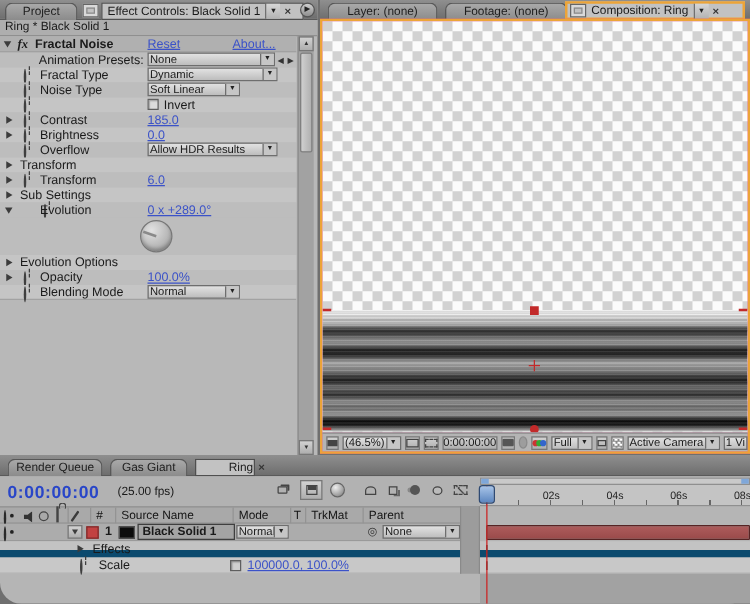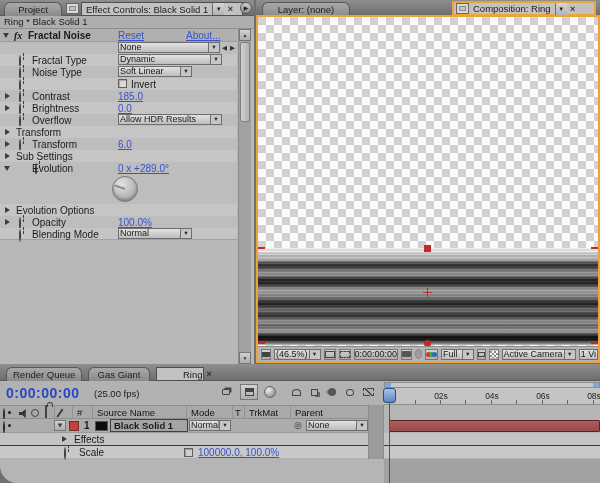--- a/index.html
+++ b/index.html
@@ -92,20 +92,21 @@
 
   <div class="erow" style="top:29px;height:13px;background:#b0b0b0;border-bottom:1px solid #9c9c9c;">
     <span class="tri-d abs" style="left:3px;top:4px;"></span>
     <span class="fxb abs" style="left:14px;top:1px;">fx</span>
     <b class="abs" style="left:28px;top:1px;">Fractal Noise</b>
     <span class="link abs" style="left:118px;top:1px;">Reset</span>
     <span class="link abs" style="left:186px;top:1px;">About...</span>
   </div>
 
   <div class="erow" style="top:42px;height:12px;background:#bdbdbd;">
+    <span class="abs" style="left:0;top:1px;width:115px;text-align:right;">Animation Presets:</span>
     <span class="dd abs" style="left:118px;top:0;width:102px;">
       <span class="dd-t">None</span>
       <span class="dd-a">▼</span>
     </span>
     <span class="abs" style="left:222px;top:2px;font-size:6.5px;color:#333;">◀</span>
     <span class="abs" style="left:230px;top:2px;font-size:6.5px;color:#333;">▶</span>
   </div>
 
   <div class="erow" style="top:54px;height:12px;background:#c5c5c5;">
     <span class="sw abs" style="left:19px;top:2px;"></span>
@@ -208,20 +209,21 @@
   <div class="abs" style="left:238px;top:29px;width:13px;height:335px;background:#a2a2a2;border-left:1px solid #8a8a8a;">
     <div class="mini-btn abs" style="left:0;top:0;width:12px;height:12px;font-size:5px;color:#333;">▲</div>
     <div class="abs" style="left:1px;top:13px;width:10px;height:80px;background:linear-gradient(90deg,#d0d0d0,#b0b0b0);border:1px solid #808080;border-radius:2px;"></div>
     <div class="mini-btn abs" style="left:0;bottom:0;width:12px;height:12px;font-size:5px;color:#333;">▼</div>
   </div>
 </div>
 
 <div class="abs" style="left:256px;top:0;width:344px;height:364px;">
   <div class="abs tabbar" style="left:0;top:0;width:344px;height:16px;">
     <div class="tab" style="left:6px;width:88px;">Layer: (none)</div>
+    <div class="tab" style="left:100px;width:98px;">Footage: (none)</div>
     <div class="tabbox" style="left:196px;width:144px;border:2px solid #eca438;height:15px;top:1px;">
       <span class="frameicon" style="margin-left:2px;"></span>
       <span class="lbl">Composition: Ring</span>
       <span class="ddbtn">▼</span>
       <span class="closex">×</span>
     </div>
   </div>
 
   <div class="abs" style="left:0;top:15px;width:344px;height:348px;border:2px solid #eca438;background:#ec4899;">
 
@@ -350,21 +352,21 @@
       <span class="dd-a">▼</span>
     </span>
     <span class="ic-pw abs" style="left:294px;top:2px;">◎</span>
     <span class="dd abs" style="left:306px;top:1px;width:62px;">
       <span class="dd-t">None</span>
       <span class="dd-a">▼</span>
     </span>
   </div>
 
   
-  <div class="abs" style="left:0;top:69px;width:600px;height:13px;background:#c3c3c3;border-bottom:1px solid #0c4a6e;">
+  <div class="abs" style="left:0;top:69px;width:600px;height:13px;background:#c3c3c3;border-bottom:6px solid #0c4a6e;">
     <span class="tri-r abs" style="left:62px;top:3px;"></span>
     <span class="abs" style="left:74px;top:1px;">Effects</span>
   </div>
 
   
   <div class="abs" style="left:0;top:82px;width:600px;height:13px;background:#c8c8c8;border-bottom:1px solid #b2b2b2;">
     <span class="sw abs" style="left:64px;top:2px;"></span>
     <span class="abs" style="left:79px;top:1px;">Scale</span>
     <span class="cbx abs" style="left:184px;top:2px;background:#cfcfcf;"></span>
     <span class="link abs" style="left:198px;top:1px;">100000.0, 100.0%</span>

